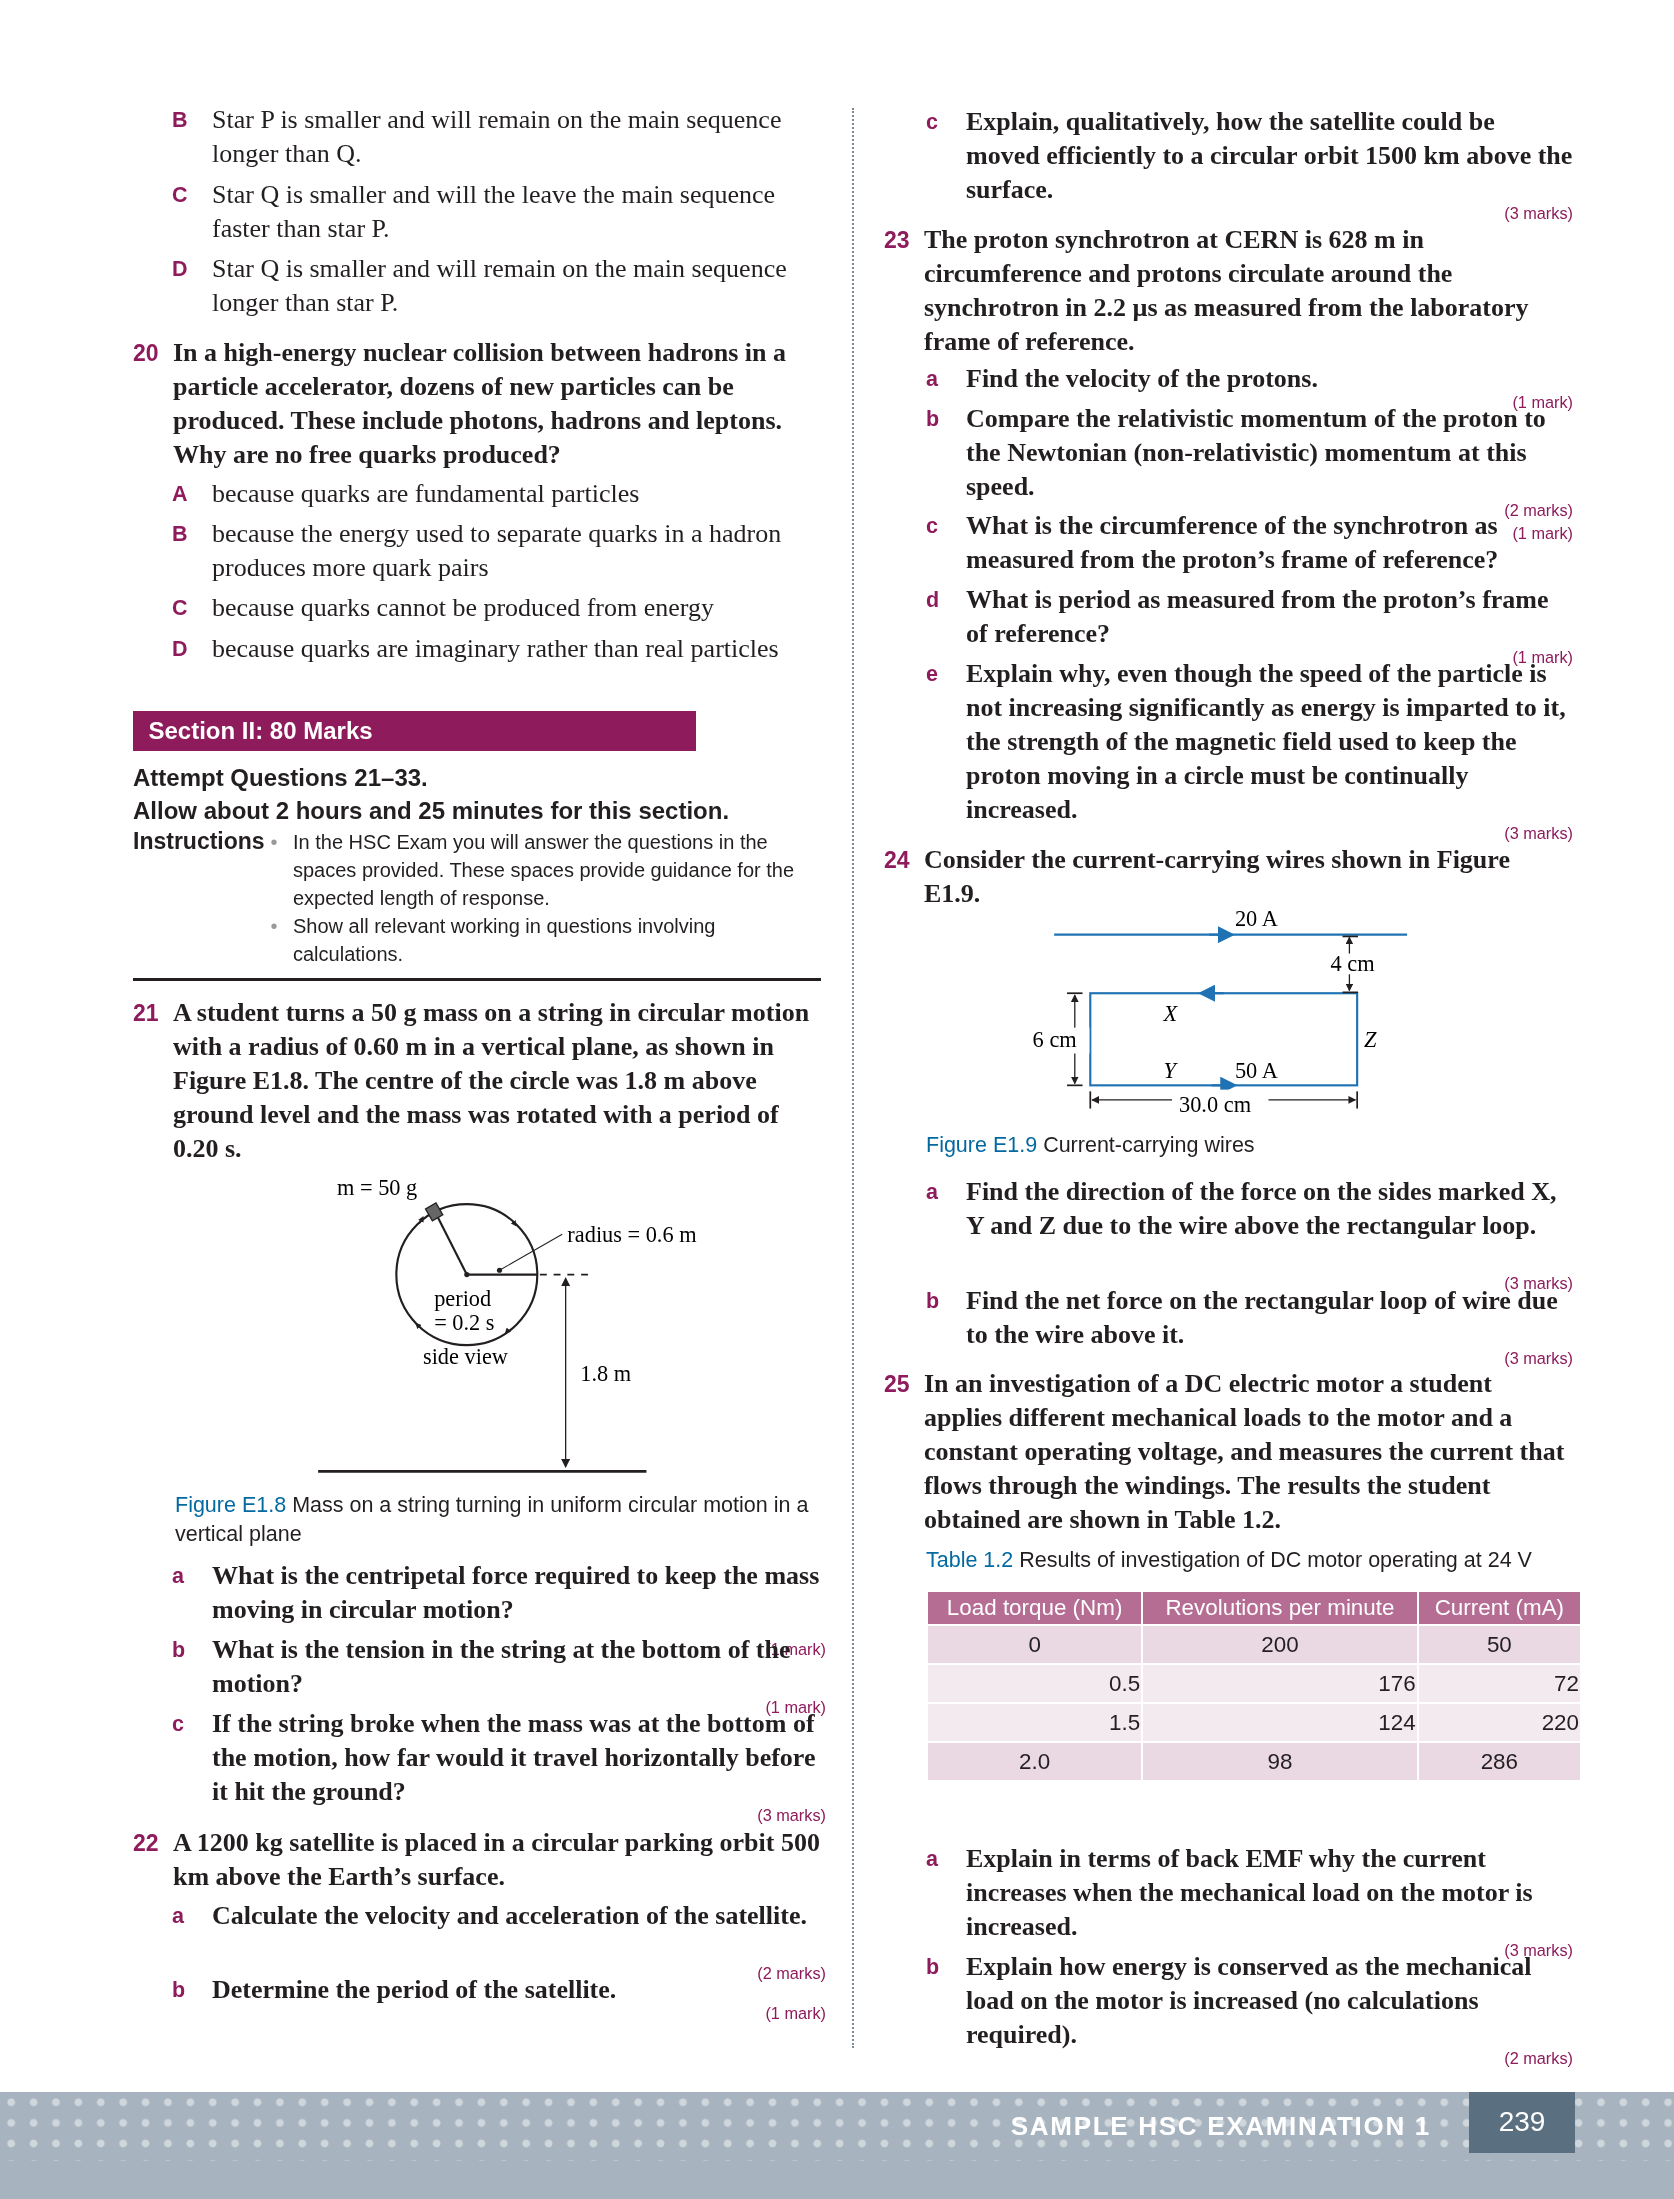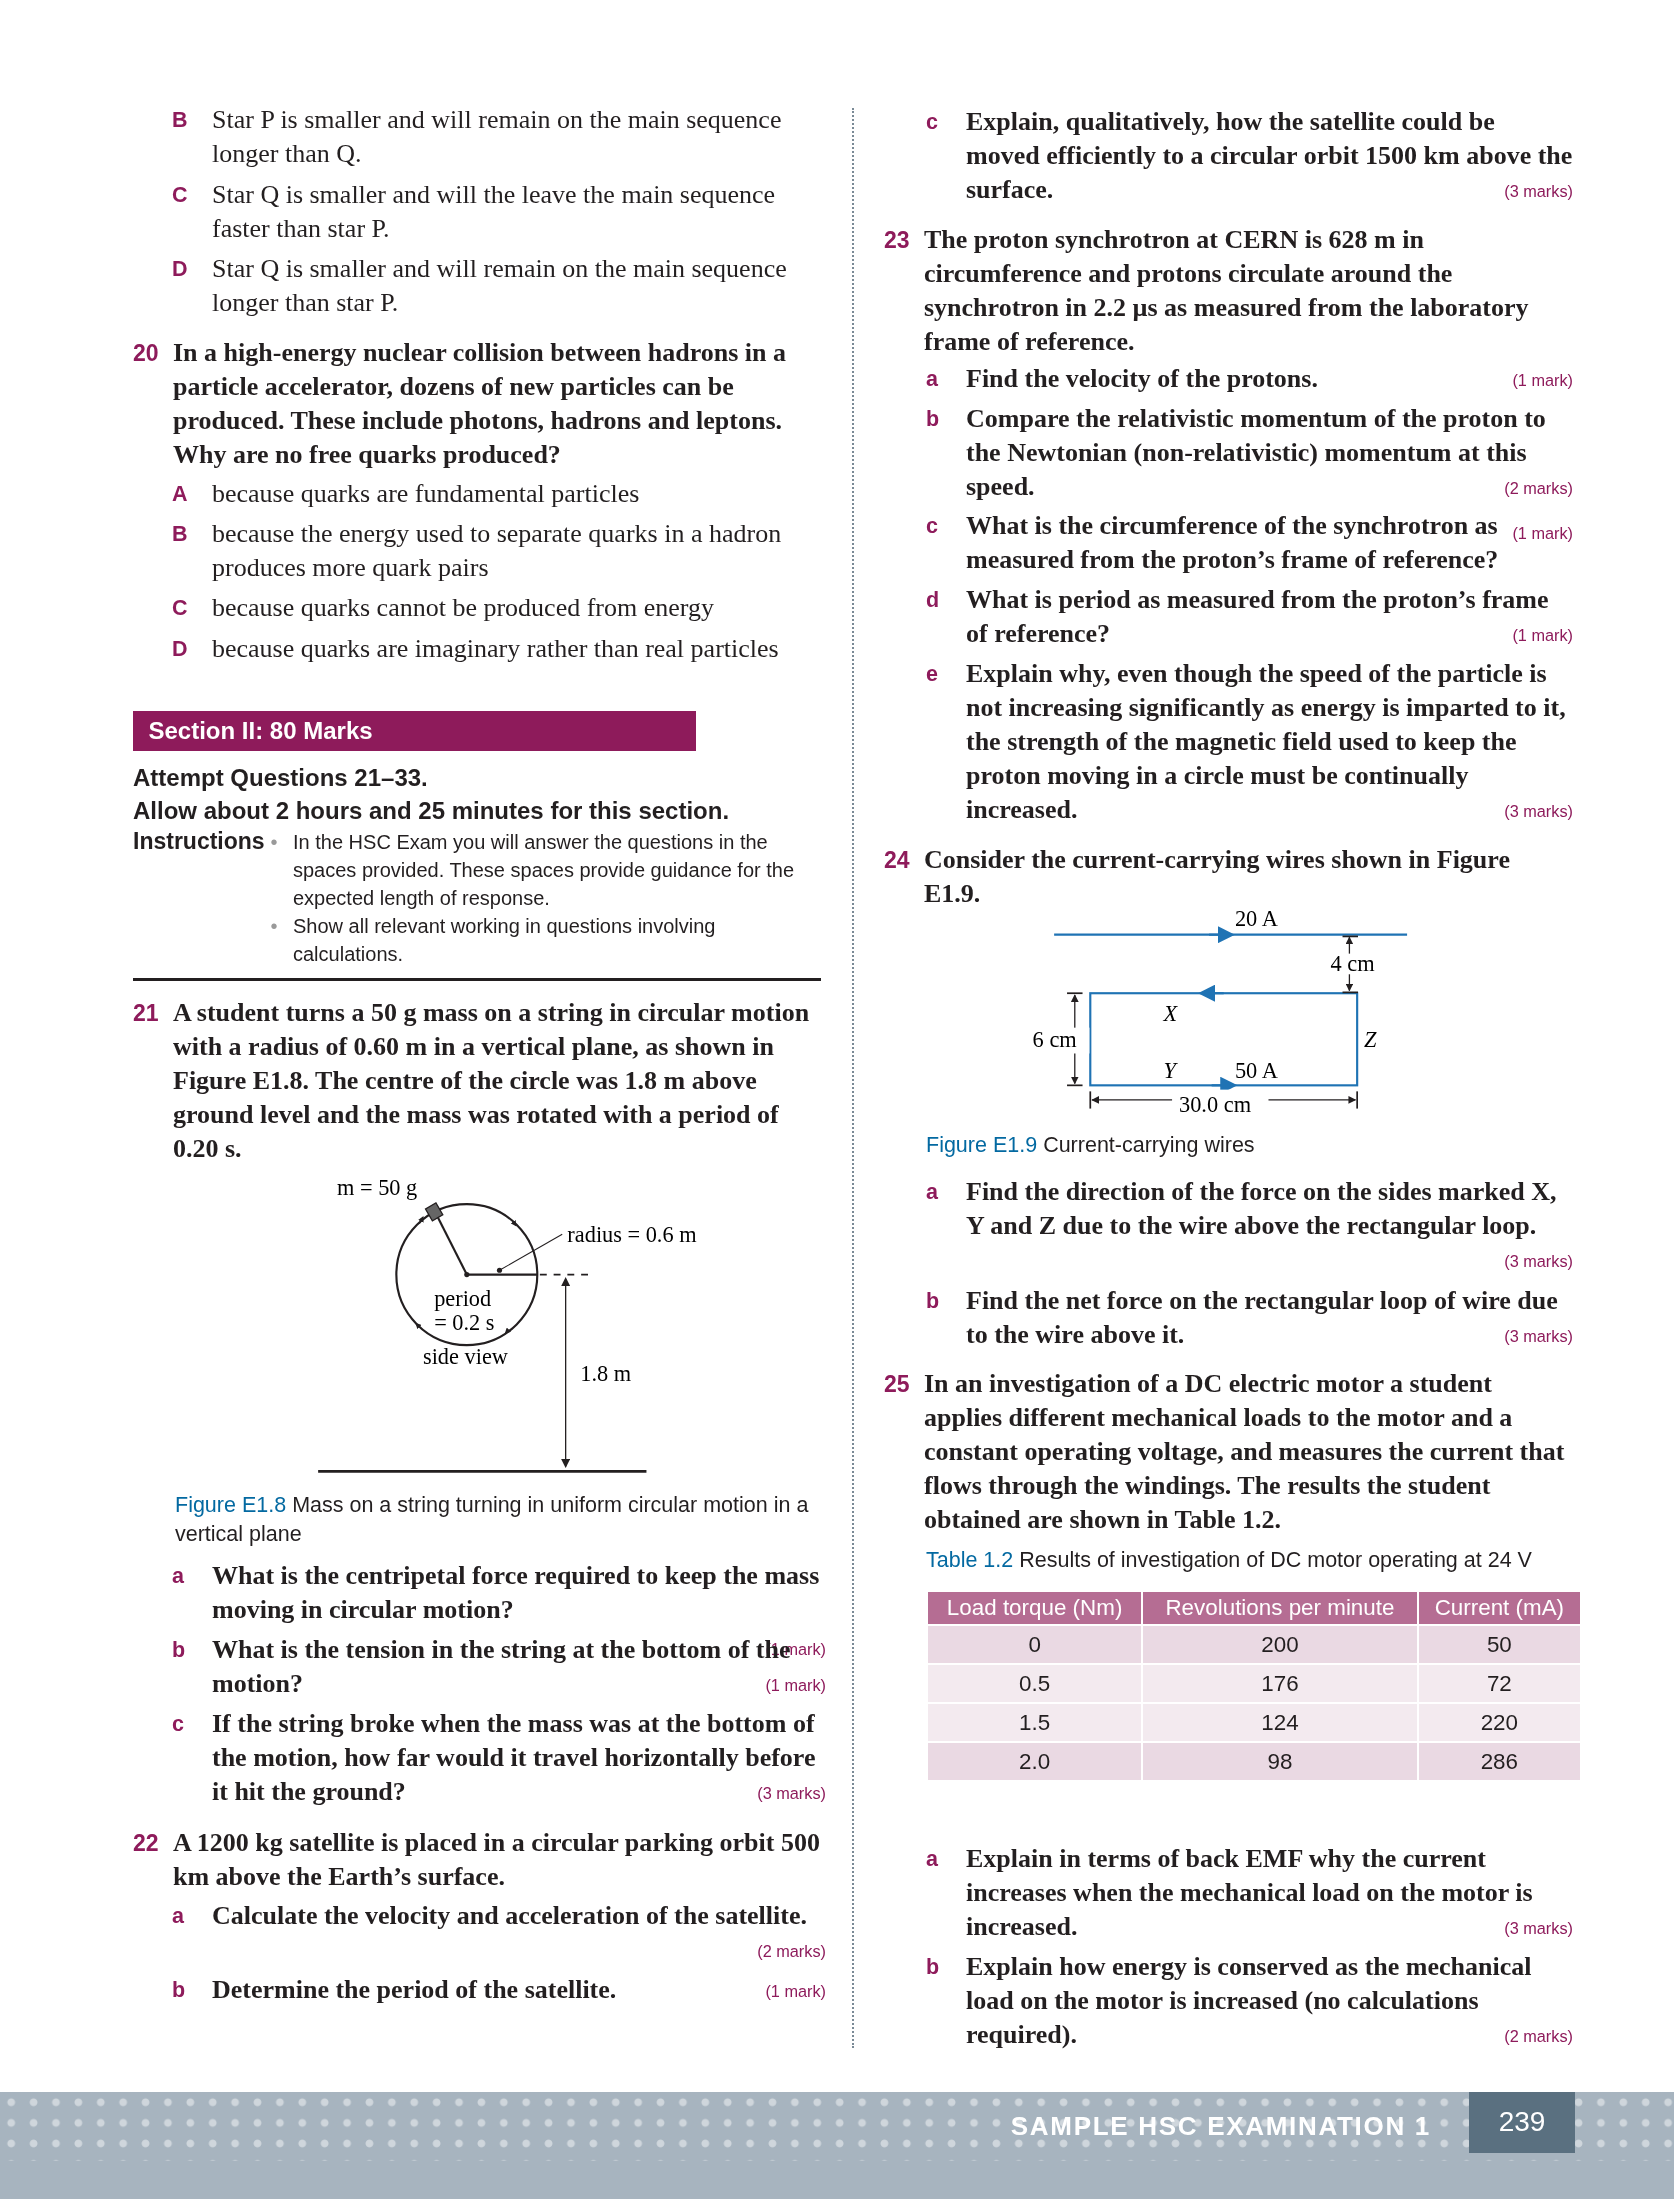--- a/index.html
+++ b/index.html
@@ -13,39 +13,39 @@
   }
   .q { position:absolute; display:flex; }
   .q .num { width:40px; flex:none; font-family:"Liberation Sans","DejaVu Sans",sans-serif; color:#8e1b5b; font-size:23px; font-weight:bold; line-height:34px; }
   .q .txt { flex:1; font-size:26px; line-height:34px; font-weight:bold; }
   .opt { position:absolute; display:flex; }
   .opt .letter { width:40px; flex:none; font-family:"Liberation Sans","DejaVu Sans",sans-serif; color:#8e1b5b; font-size:21.5px; font-weight:bold; line-height:34px; }
   .opt .txt { flex:1; font-size:26px; line-height:34px; }
   .sub .txt { font-weight:bold; }
   .marks {
     float:right; font-family:"Liberation Sans","DejaVu Sans",sans-serif; font-size:16.3px; color:#8e1b5b; font-weight:normal;
-    margin-top:1px; margin-left:6.9px;
+    margin-top:23px; margin-left:6.9px;
   }
   .section-bar {
     position:absolute; left:133px; top:711px; width:563px; height:40px; background:#8e1b5b;
     color:#fff; font-family:"Liberation Sans","DejaVu Sans",sans-serif; font-size:24px; font-weight:bold;
     line-height:40px; padding-left:15.5px; box-sizing:border-box;
   }
   .sans-bold { font-family:"Liberation Sans","DejaVu Sans",sans-serif; font-weight:bold; font-size:24px; }
   .instr-bullets { font-family:"Liberation Sans","DejaVu Sans",sans-serif; font-size:20px; line-height:28px; color:#231f20; }
   .instr-bullets li { list-style:none; position:relative; padding-left:26px; }
   .instr-bullets li::before { content:"•"; position:absolute; left:3.4px; color:#9a9a9a; }
   .rule { position:absolute; left:133px; top:978px; width:688px; height:2.6px; background:#231f20; }
   .caption { position:absolute; font-family:"Liberation Sans","DejaVu Sans",sans-serif; font-size:21.5px; line-height:29px; color:#231f20; }
   .caption .cap-lbl { color:#0369a1; }
   table.data { position:absolute; left:926px; top:1590px; width:656px; border-collapse:separate; border-spacing:2.6px; font-family:"Liberation Sans","DejaVu Sans",sans-serif; font-size:22.4px; }
   table.data th { background:#b56d93; color:#fff; font-weight:normal; height:32px; padding:0 6.9px; white-space:nowrap; }
   table.data td { height:35px; text-align:center; color:#231f20; }
   table.data tr.odd td { background:#ead9e3; }
-  table.data tr.even td { background:#f3eaef; }
+  table.data tr.even td { background:#f3eaef;text-align:right; }
   .footer { position:absolute; left:0; top:2092px; width:1674px; height:107px; background:#a7b4bf; }
   .footer-dots {
     position:absolute; left:0; top:0; width:100%; height:69px;
     background-image: radial-gradient(circle, rgba(255,255,255,0.45) 3.4px, transparent 4.3px);
     background-size:22.4px 20.6px;
   }
   .footer-title { position:absolute; right:243px; top:19px; color:#fff; font-family:"Liberation Sans","DejaVu Sans",sans-serif; font-size:26px; font-weight:bold; letter-spacing:1.7px; }
   .footer-page { position:absolute; left:1469px; top:0; width:106px; height:61px; background:#5a7080; color:#fff; font-family:"Liberation Sans","DejaVu Sans",sans-serif; font-size:28px; text-align:center; line-height:59px; }
   svg text { font-family:"Liberation Serif","DejaVu Serif",serif; }
 </style>

